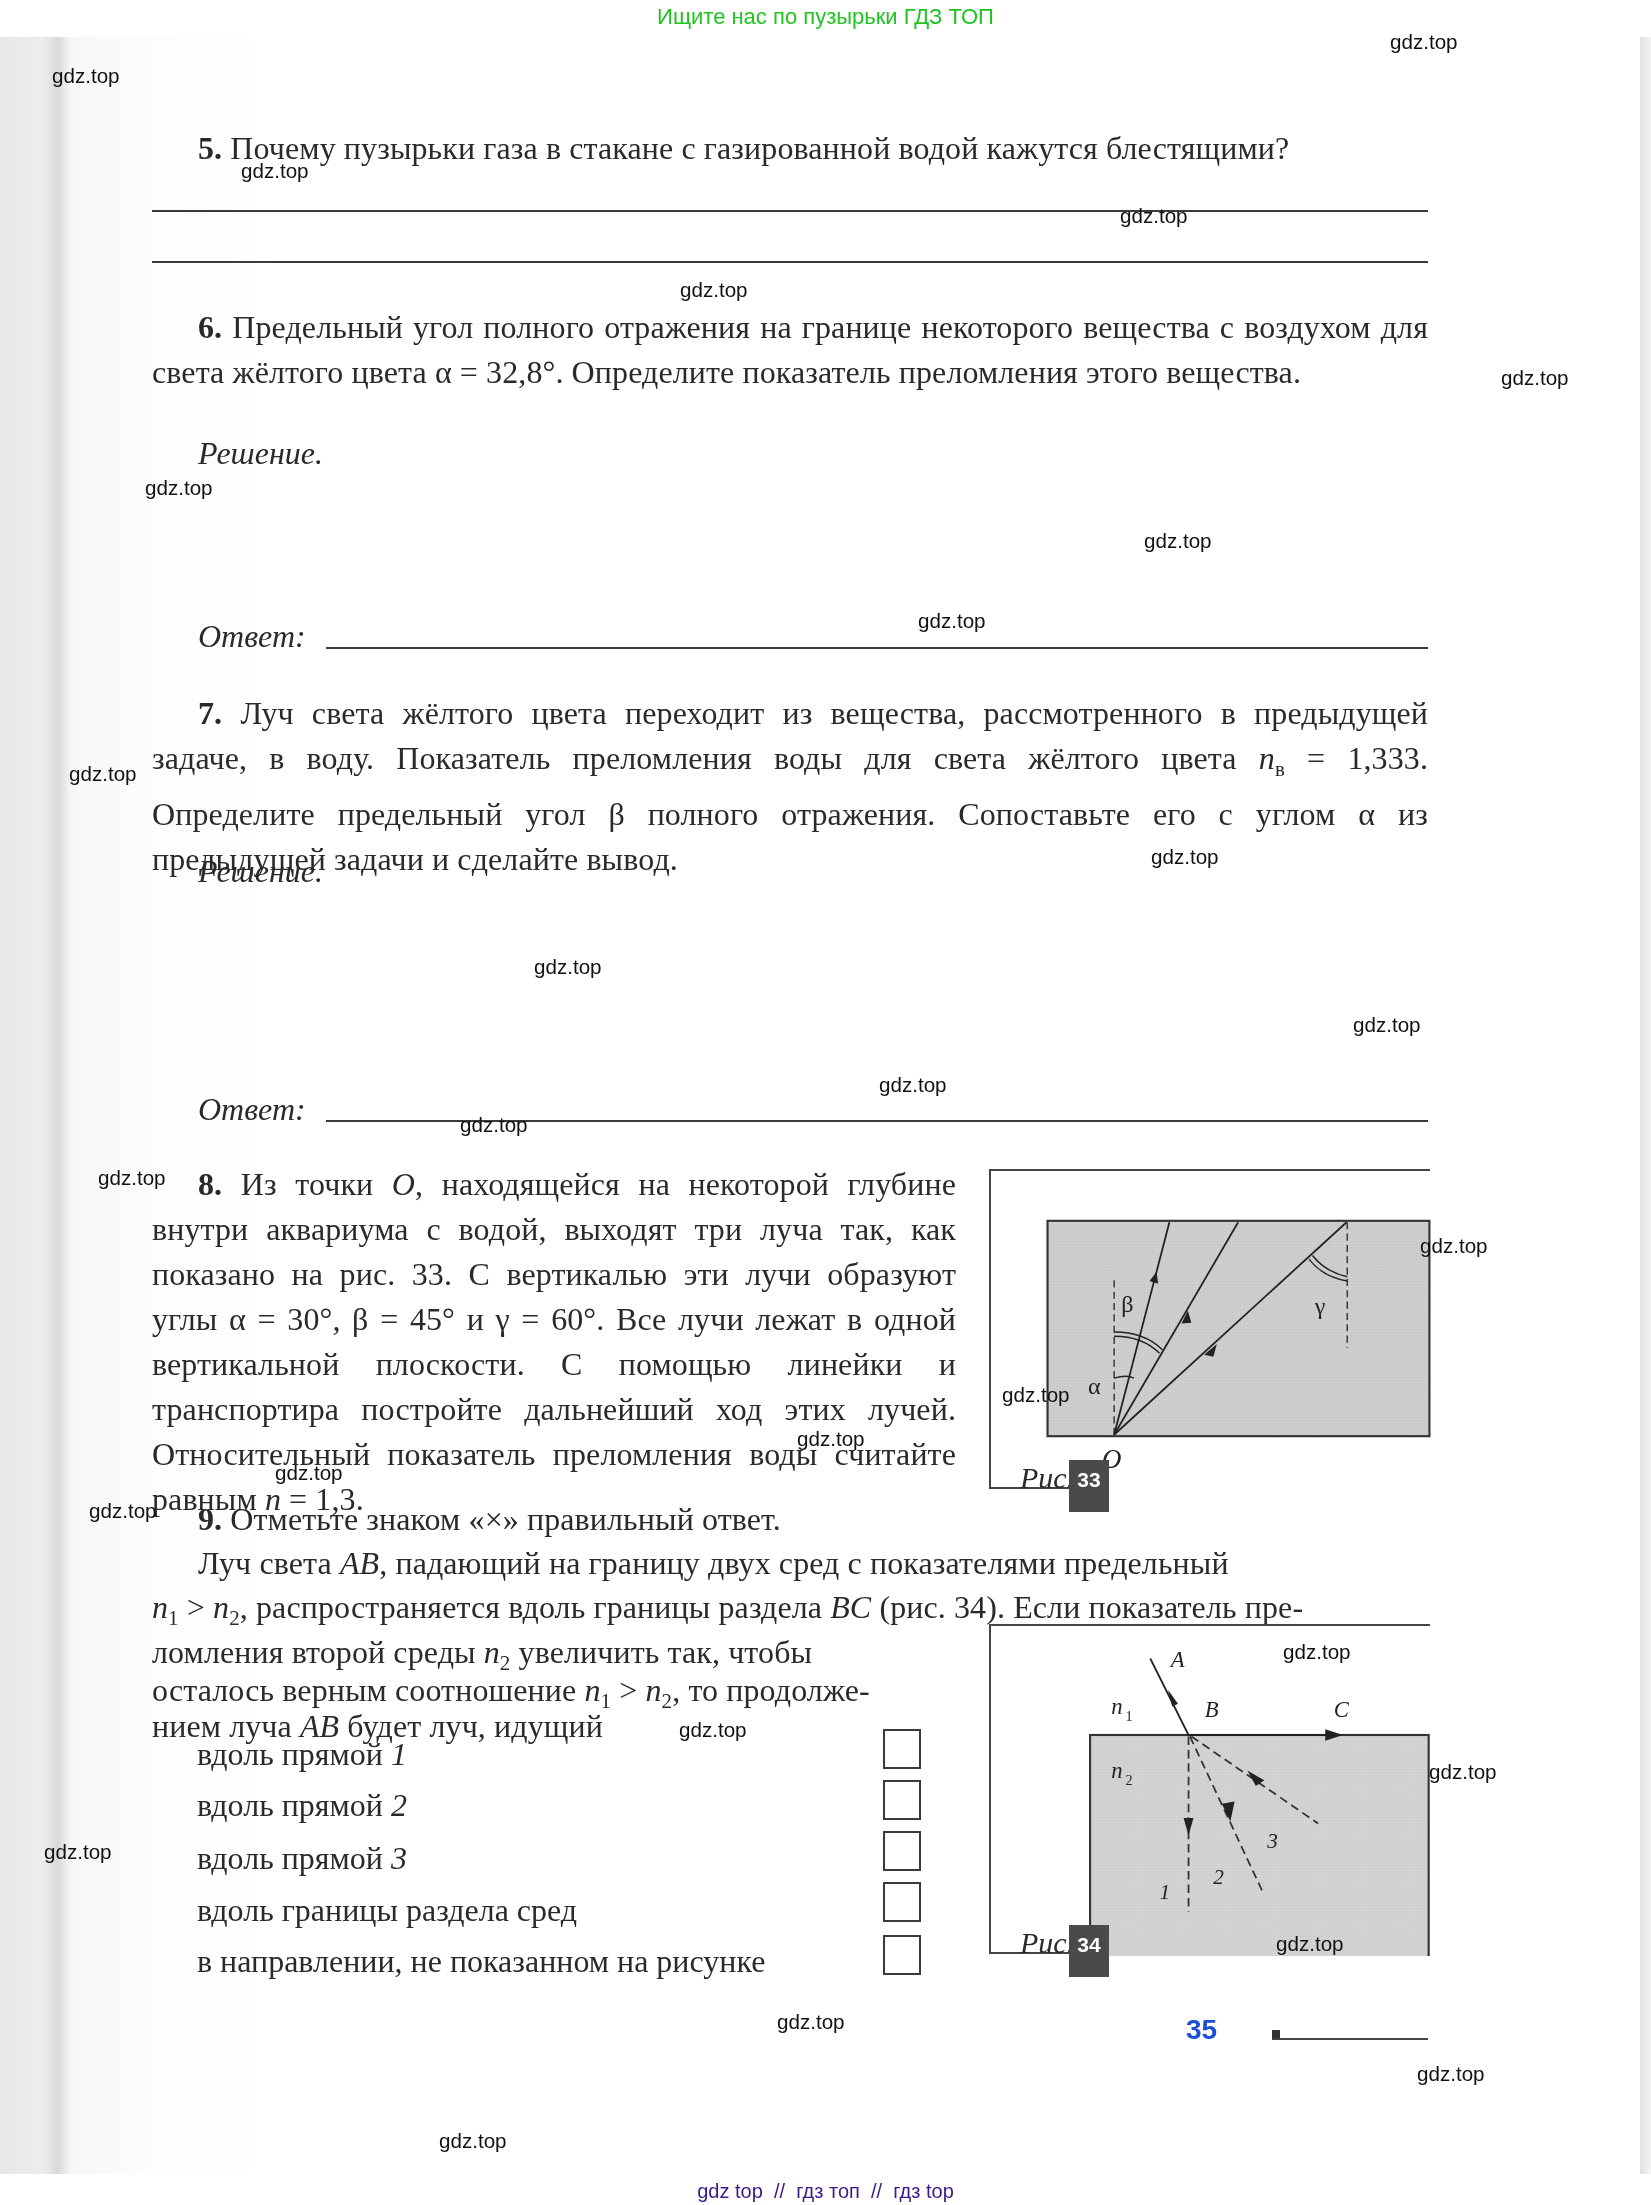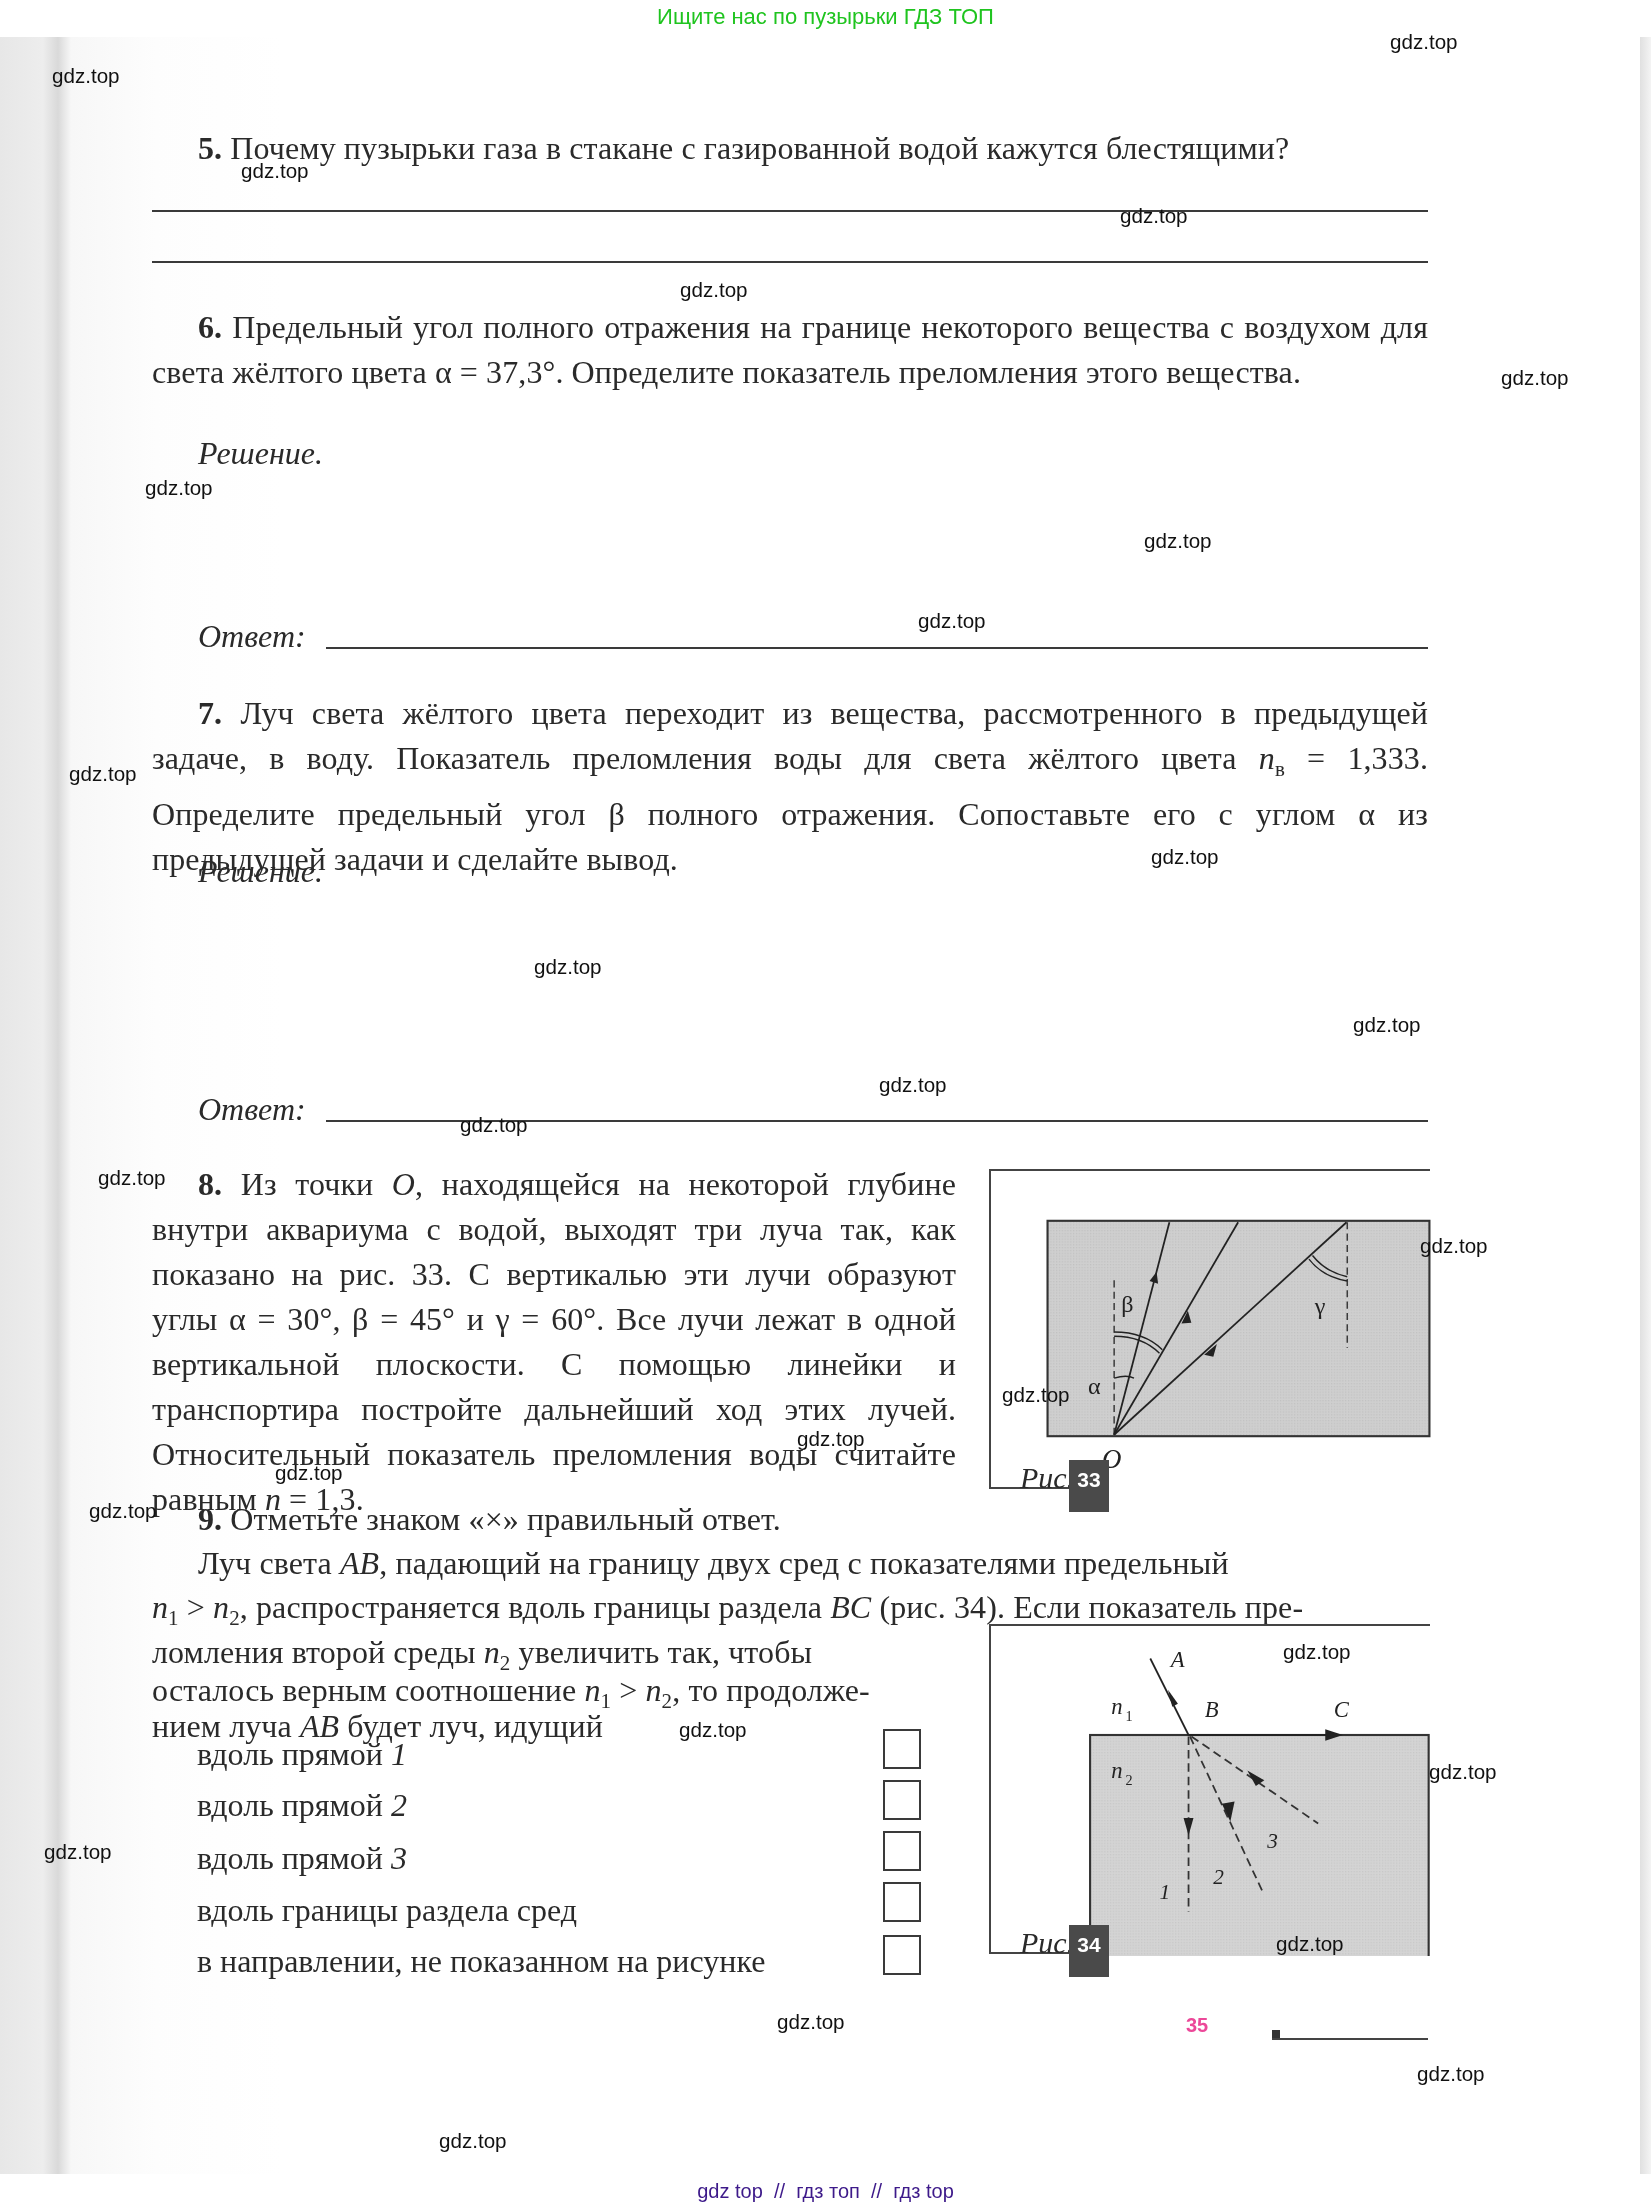--- a/index.html
+++ b/index.html
@@ -66,21 +66,21 @@
   .opt {
     position: absolute; left: 197px; font-size: 32px; line-height: 43px;
   }
   .checkbox {
     position: absolute; left: 883px; width: 38px; width: 38px; height: 40px;
     border: 2.1px solid #3a3a3a; background: #fff; box-sizing: border-box;
   }
   .pagenum {
     position: absolute; left: 1186px; top: 2014px;
     font-family: "Liberation Sans", "DejaVu Sans", sans-serif;
-    font-weight: bold; font-size: 20px; color: #ec4899;
+    font-weight: bold; font-size: 28px; color: #1d4ed8;
   }
   .pagenum-sq { position: absolute; left: 1272px; top: 2030px; width: 7.8px; height: 10px; background: #333; }
   .pagenum-line { position: absolute; left: 1272px; top: 2038px; width: 156px; height: 2.1px; background: #444; }
   svg text { font-family: "Liberation Serif", "DejaVu Serif", serif; }
 </style>
 </head>
 <body>
 
 <div class="top-banner">
   <span style="color:#1fc41f">Ищите нас по пузырьки ГДЗ ТОП</span>
@@ -91,21 +91,21 @@
 
 <div class="txt indent" style="top:126px;">
   <span class="num">5.</span>
   <span>Почему пузырьки газа в стакане с газированной водой кажутся блестящими?</span>
 </div>
 <div class="hline" style="left:152px; top:210px; width:1276px;"></div>
 <div class="hline" style="left:152px; top:261px; width:1276px;"></div>
 
 <div class="txt indent" style="top:305px;">
   <span class="num">6.</span>
-  <span>Предельный угол полного отражения на границе некоторого вещества с воздухом для света жёлтого цвета α = 37,3°. Определите показатель преломления этого вещества.</span>
+  <span>Предельный угол полного отражения на границе некоторого вещества с воздухом для света жёлтого цвета α = 32,8°. Определите показатель преломления этого вещества.</span>
 </div>
 <div class="label-it" style="left:198px; top:432px;">Решение.</div>
 <div class="label-it" style="left:198px; top:615px;">Ответ:</div>
 <div class="hline" style="left:326px; top:647px; width:1102px;"></div>
 
 <div class="txt indent" style="top:691px;">
   <span class="num">7.</span>
   <span>Луч света жёлтого цвета переходит из вещества, рассмотренного в предыдущей задаче, в воду. Показатель преломления воды для света жёлтого цвета </span><span class="it">n</span><span class="sub">в</span><span> = 1,333. Определите предельный угол β полного отражения. Сопоставьте его с углом α из предыдущей задачи и сделайте вывод.</span>
 </div>
 <div class="label-it" style="left:198px; top:850px;">Решение.</div>

